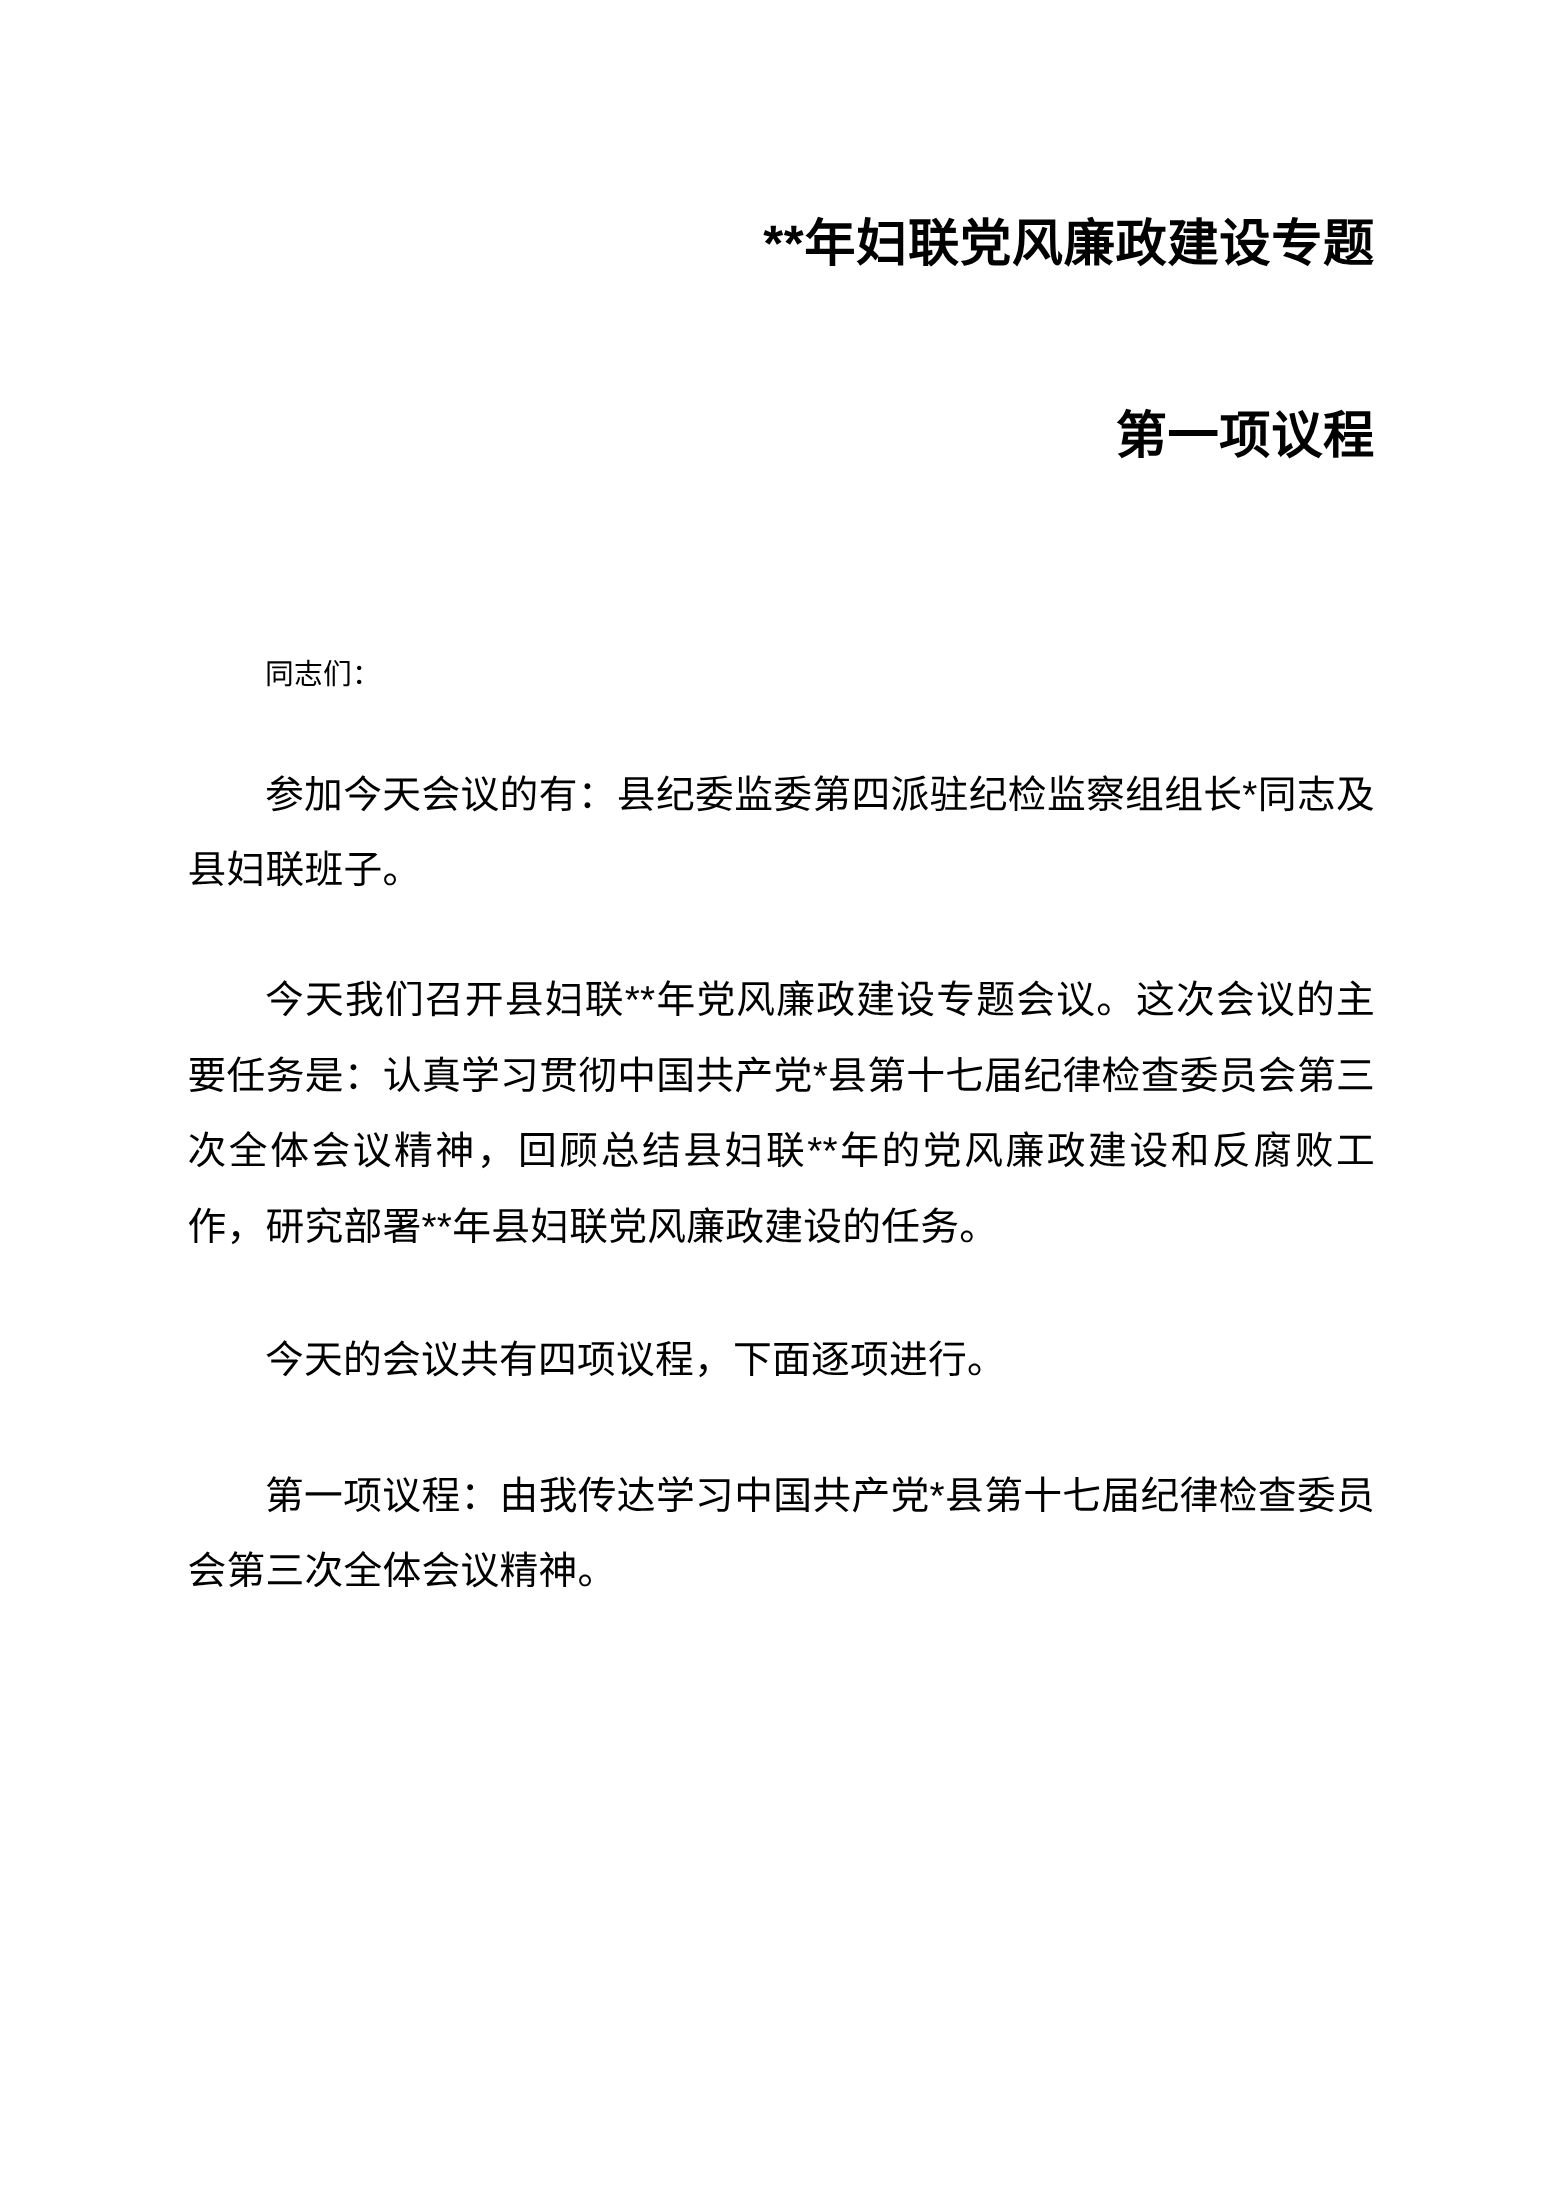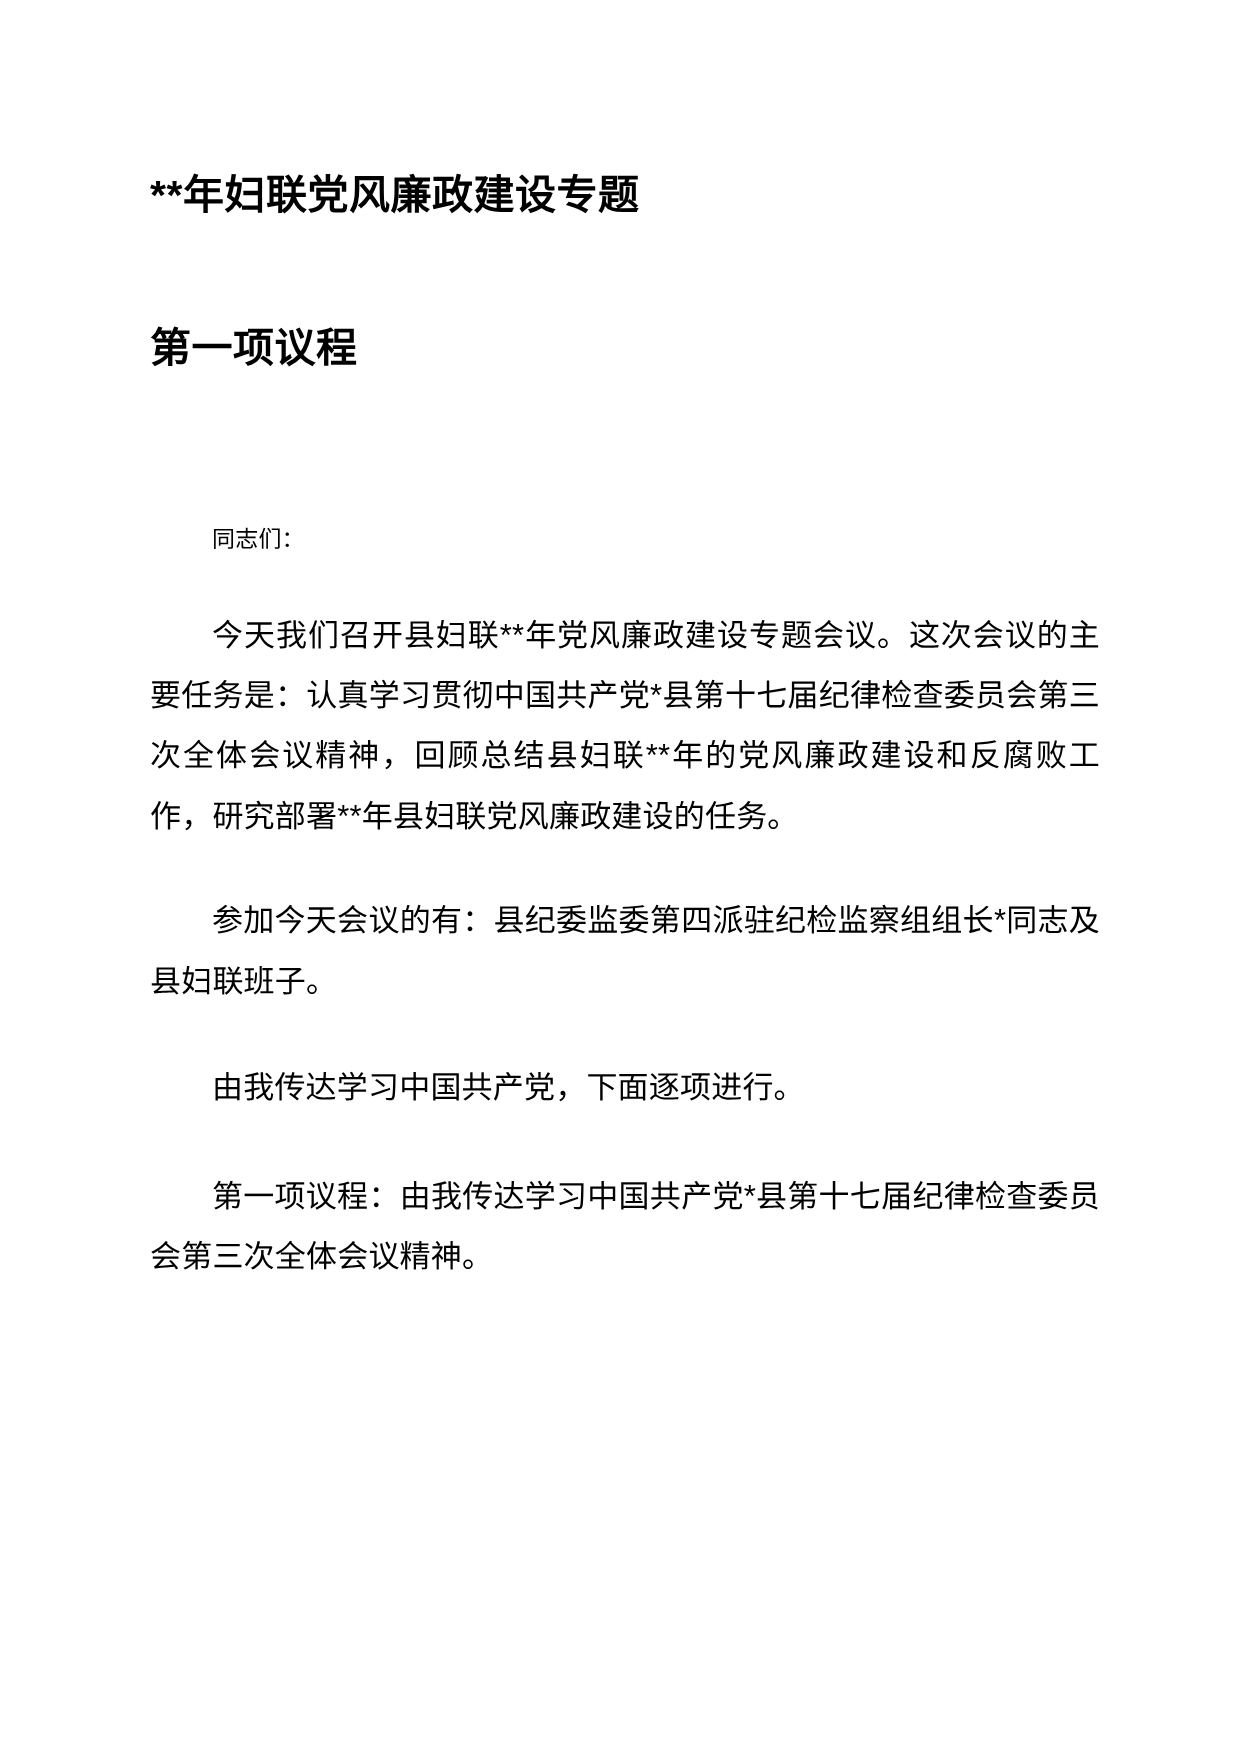--- a/index.html
+++ b/index.html
@@ -21,21 +21,21 @@
     left: 150px;
     top: 0;
     width: 950px;
   }
   .doc-title {
     font-family: "Liberation Sans", "DejaVu Sans", sans-serif;
     font-weight: 700;
     font-size: 41px;
     line-height: 1.35;
     color: #000000;
-    text-align: left;
+    text-align: right;
     letter-spacing: 0.5px;
   }
   .title-line-1 {
     margin-top: 168px;
   }
   .title-line-2 {
     margin-top: 98px;
   }
   .salutation {
     font-family: "Liberation Sans", "DejaVu Sans", sans-serif;
@@ -70,22 +70,22 @@
 
 <div class="page">
   <div class="doc-body">
 
     <div class="doc-title title-line-1">**年妇联党风廉政建设专题</div>
 
     <div class="doc-title title-line-2">第一项议程</div>
 
     <div class="salutation">同志们：</div>
 
+    <p class="para" id="para-2">参加今天会议的有：县纪委监委第四派驻纪检监察组组长*同志及县妇联班子。</p>
+
     <p class="para" id="para-1">今天我们召开县妇联**年党风廉政建设专题会议。这次会议的主要任务是：认真学习贯彻中国共产党*县第十七届纪律检查委员会第三次全体会议精神，回顾总结县妇联**年的党风廉政建设和反腐败工作，研究部署**年县妇联党风廉政建设的任务。</p>
 
-    <p class="para" id="para-2">参加今天会议的有：县纪委监委第四派驻纪检监察组组长*同志及县妇联班子。</p>
-
-    <p class="para" id="para-3">由我传达学习中国共产党，下面逐项进行。</p>
+    <p class="para" id="para-3">今天的会议共有四项议程，下面逐项进行。</p>
 
     <p class="para" id="para-4">第一项议程：由我传达学习中国共产党*县第十七届纪律检查委员会第三次全体会议精神。</p>
 
   </div>
 </div>
 
 </body></html>

